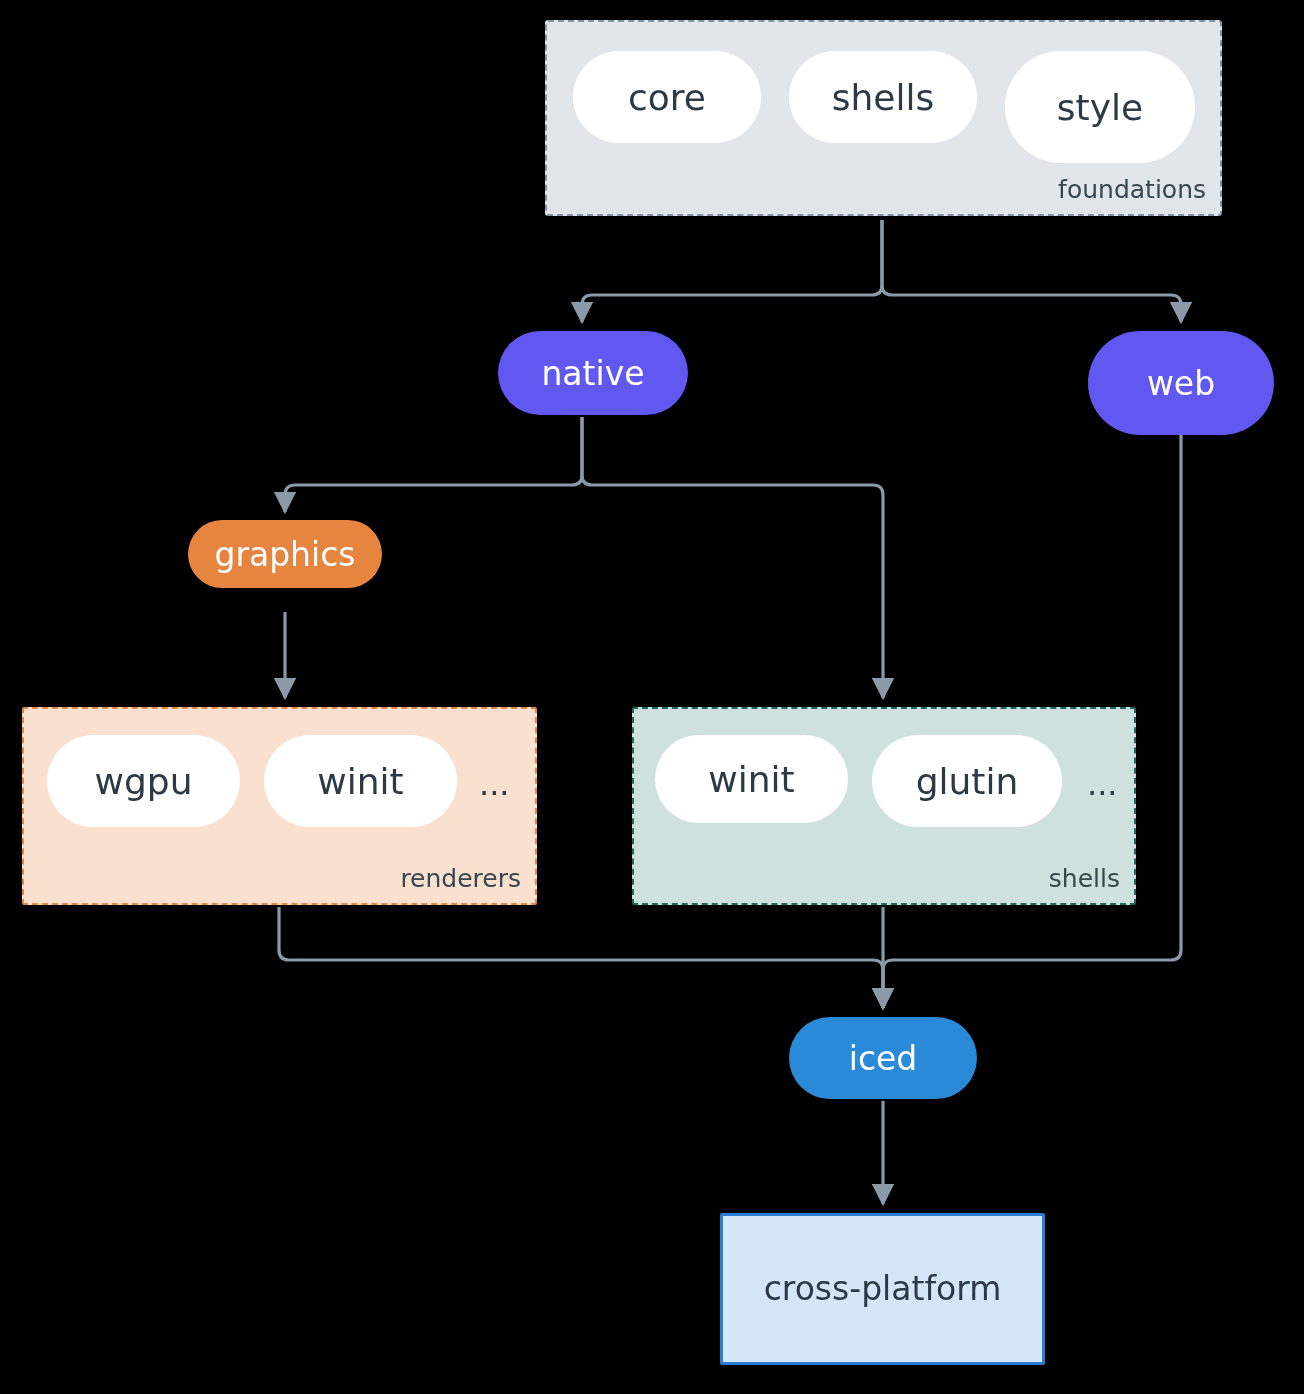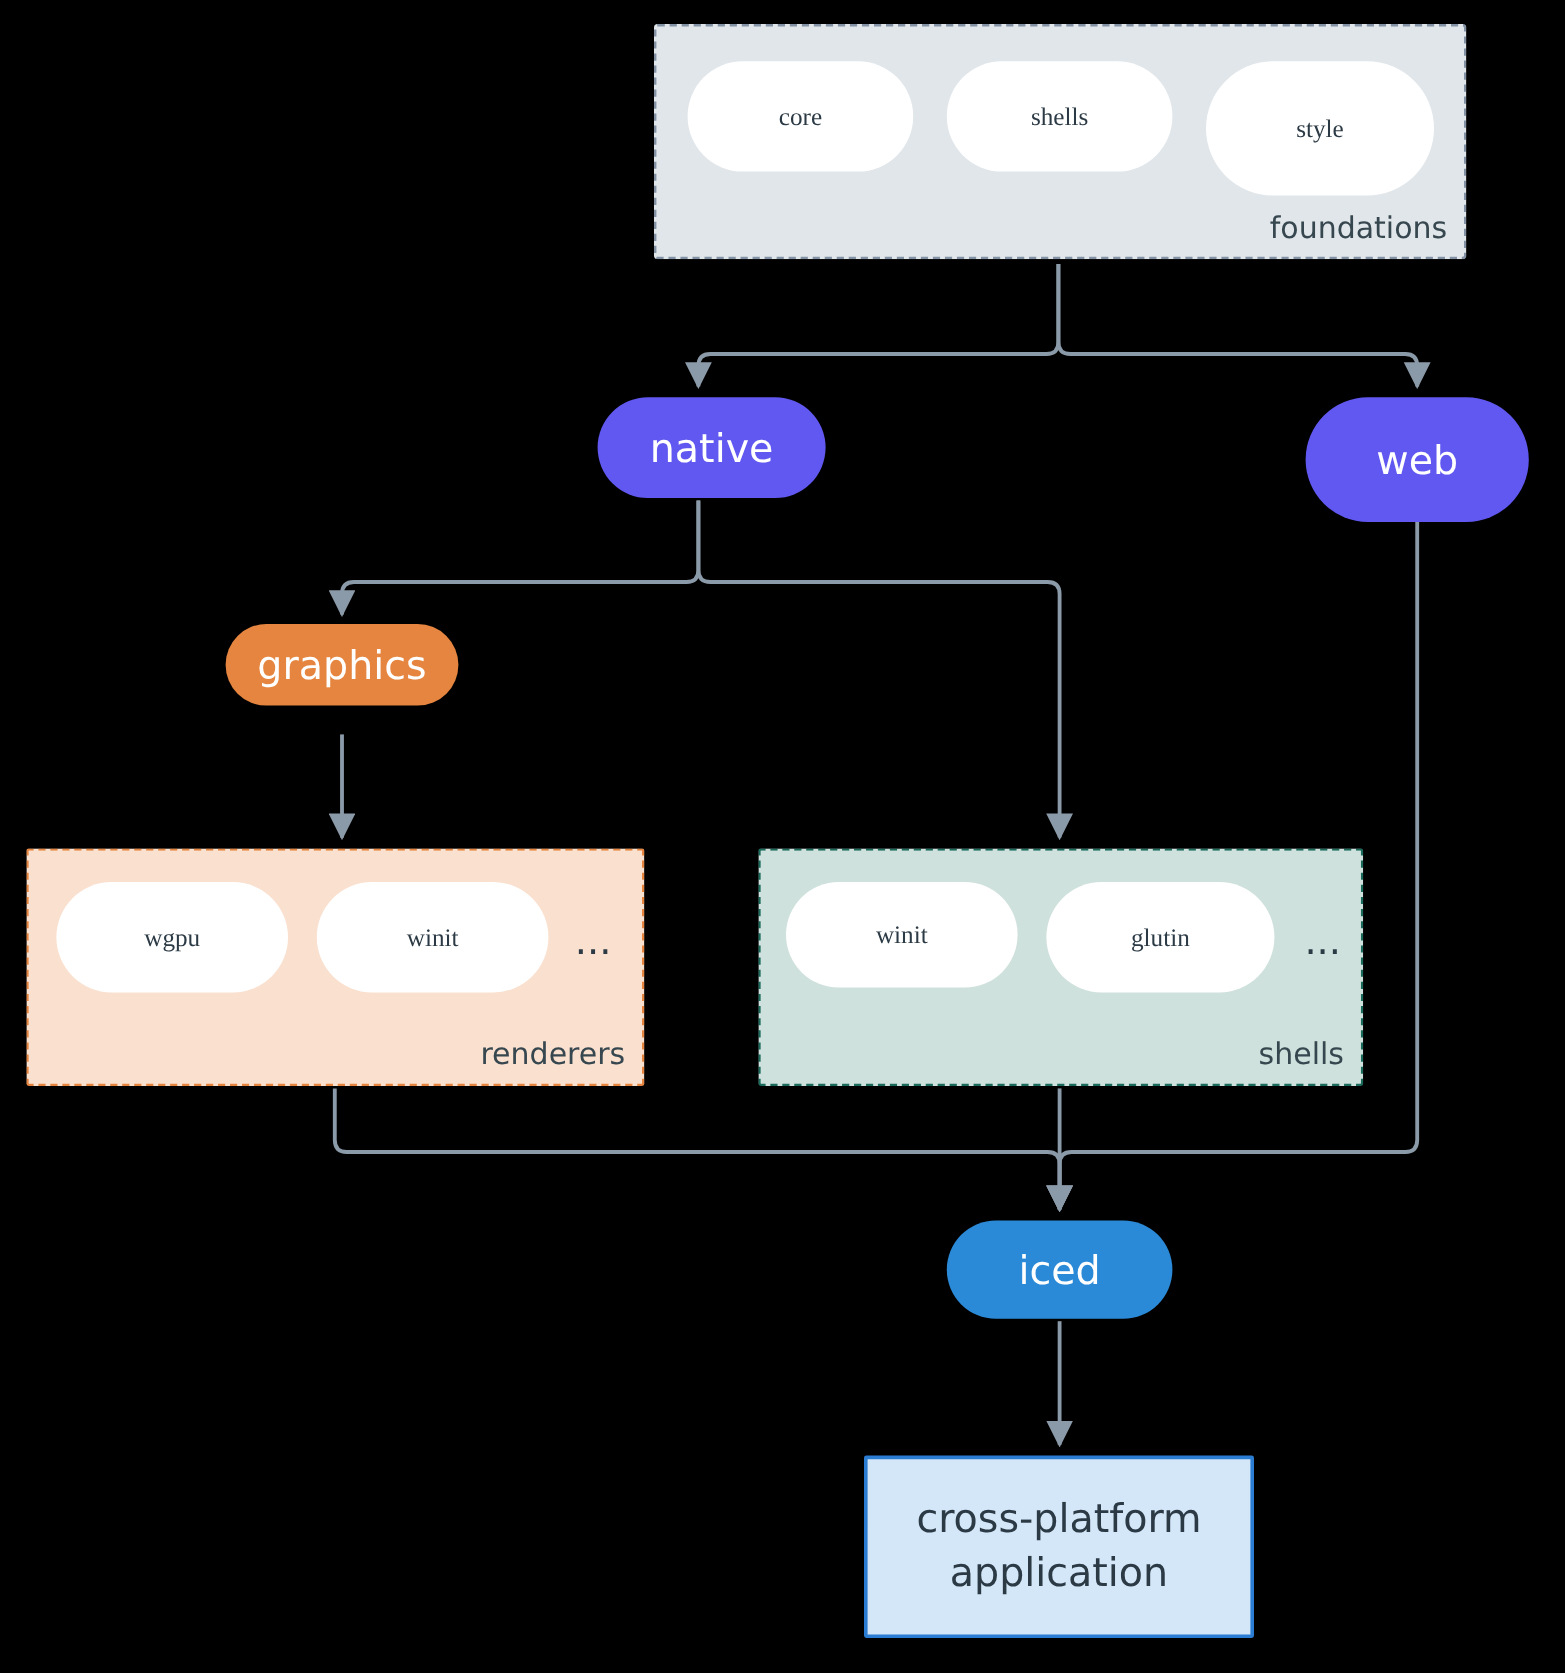--- a/index.html
+++ b/index.html
@@ -64,24 +64,23 @@
 
   
   .pill {
     position: absolute;
     background: #ffffff;
     border-radius: 999px;
     display: flex;
     align-items: center;
     justify-content: center;
     color: #2b3a45;
-    font-size: 21px;
-    box-sizing: border-box;
-    white-space: nowrap;
-    font-family: Liberation Serif, serif;
+    font-size: 36px;
+    box-sizing: border-box;
+    white-space: nowrap;
   }
   .ellipsis {
     position: absolute;
     color: #2b3a45;
     font-size: 32px;
     line-height: 1;
     white-space: nowrap;
   }
 
   
@@ -191,17 +190,16 @@
 
   <div class="node node-purple n-web">web</div>
 
   <div class="node node-orange n-graphics">graphics</div>
 
   <div class="node node-blue n-iced">iced</div>
 
   <div class="node-rect n-app">
     <div>
       <div>cross-platform</div>
-      <div>application</div>
     </div>
   </div>
 
 </div>
 
 </body></html>

